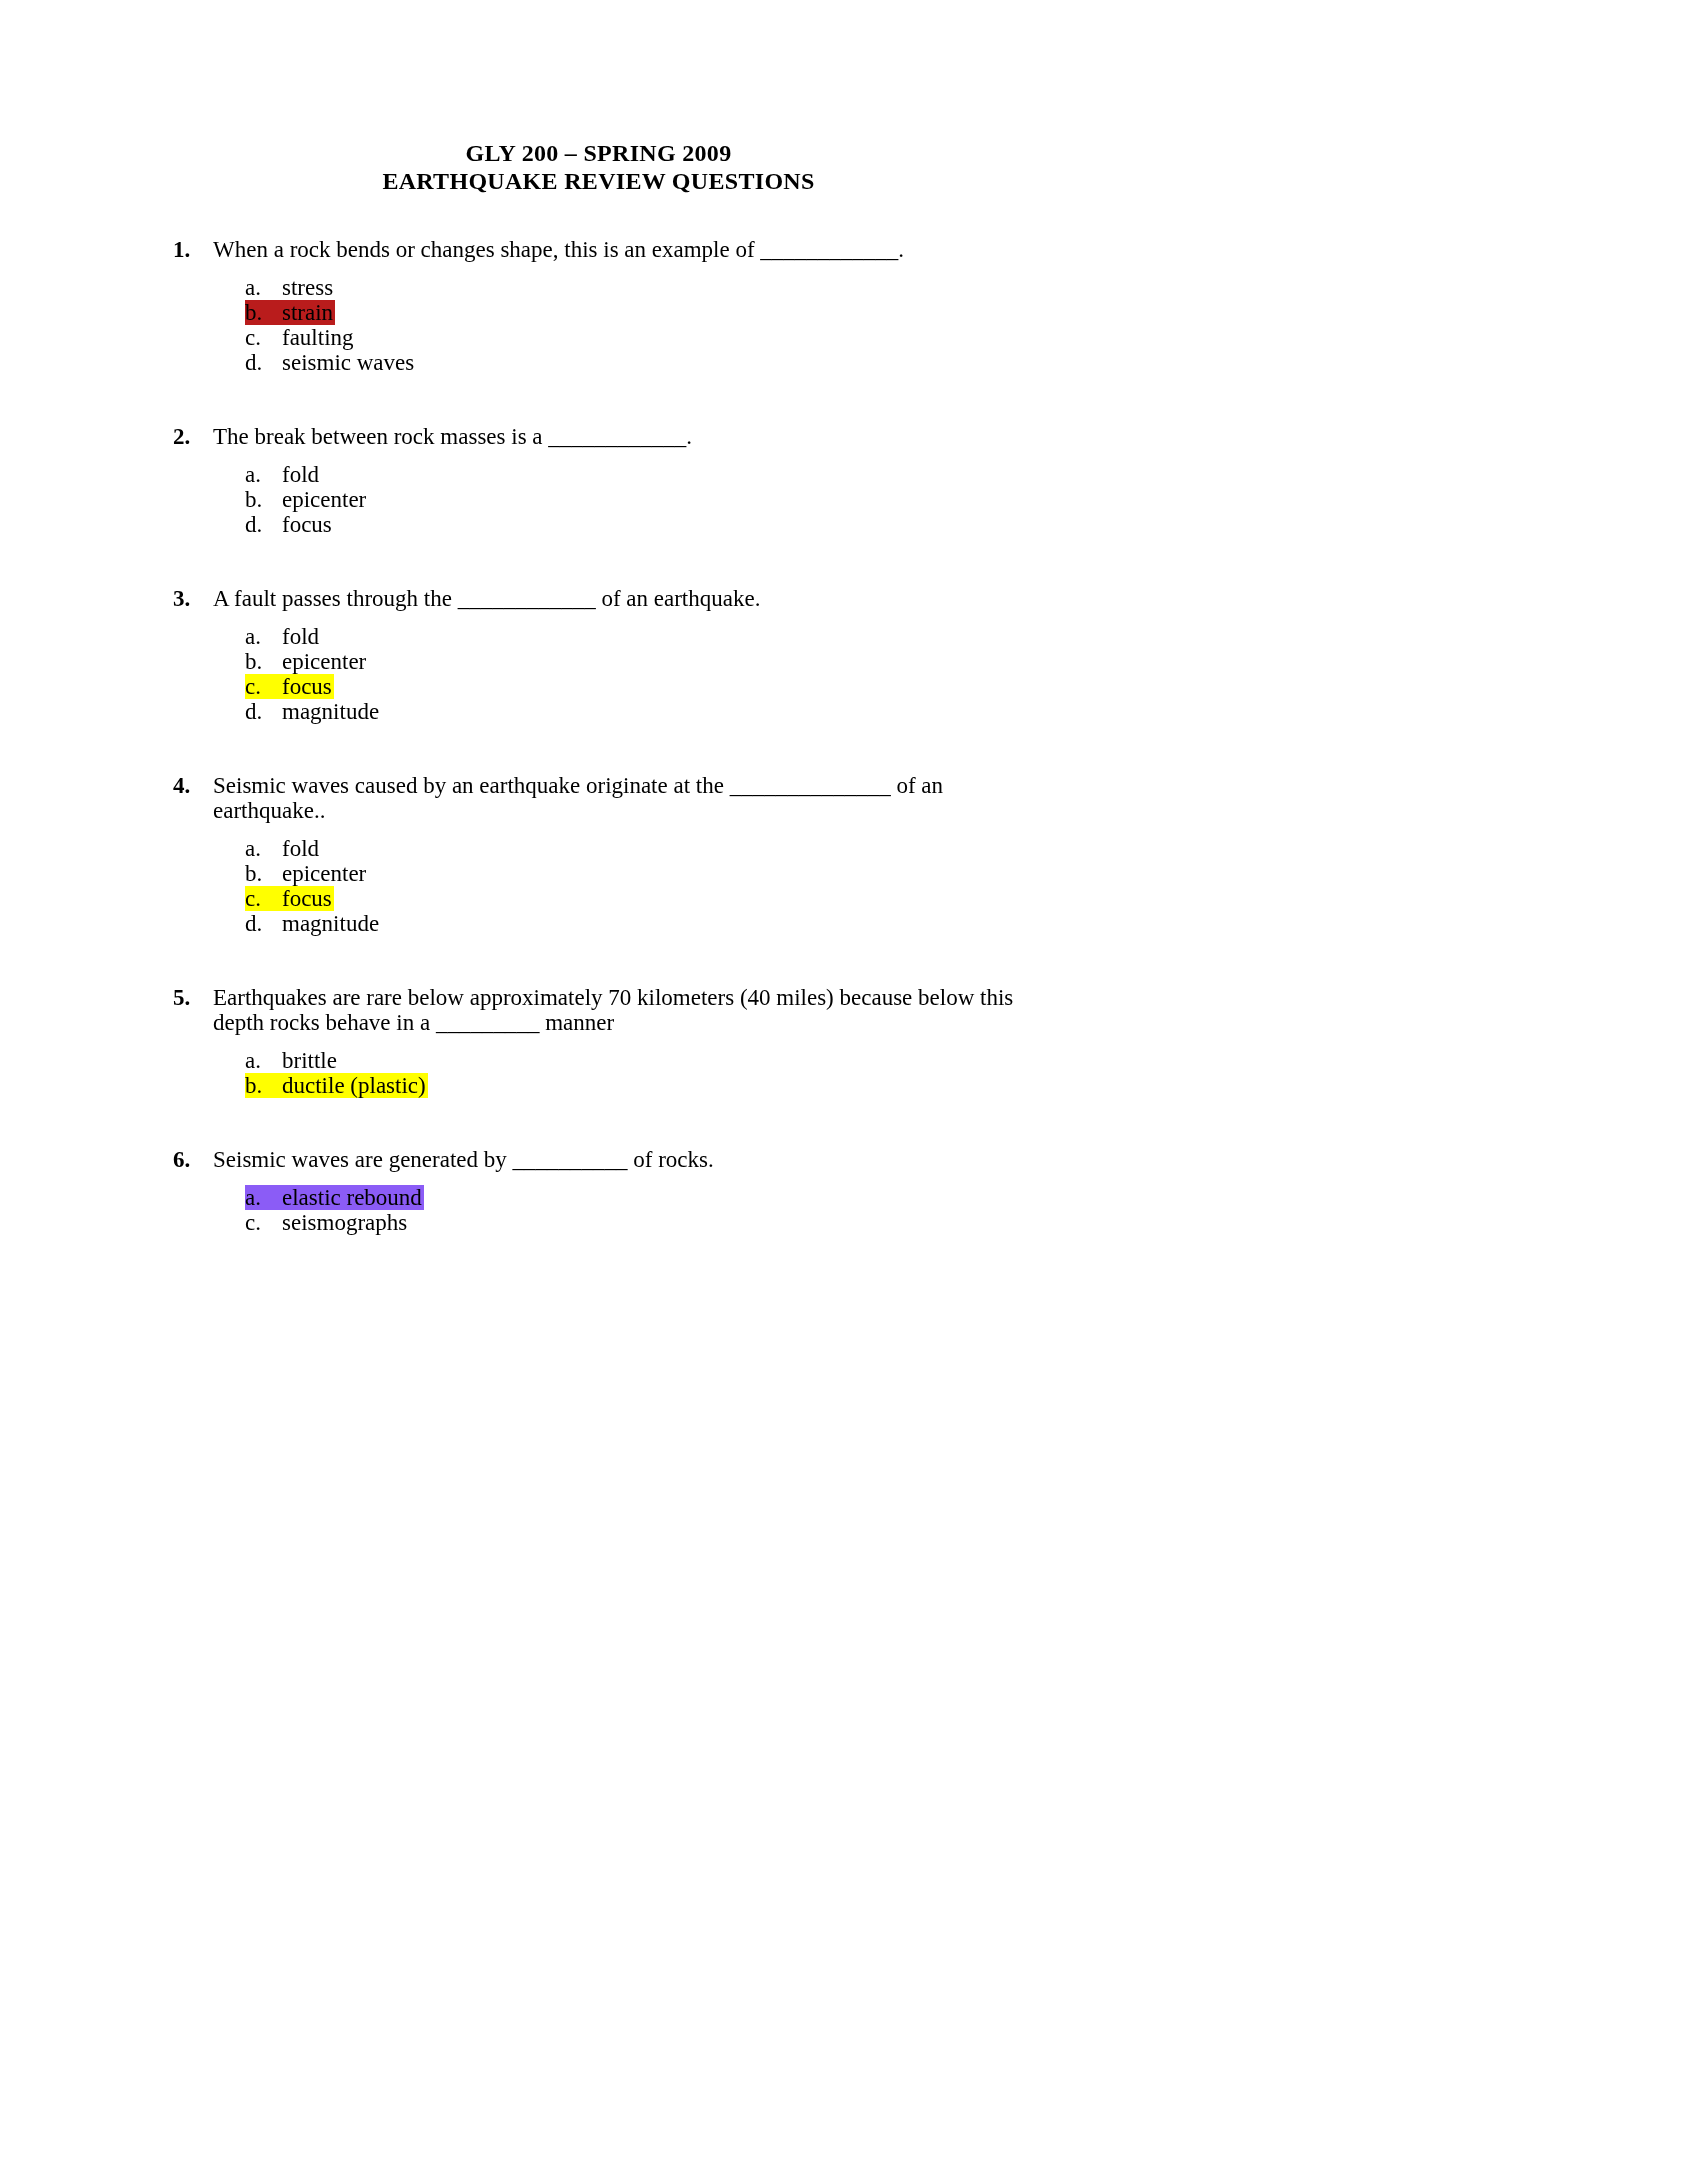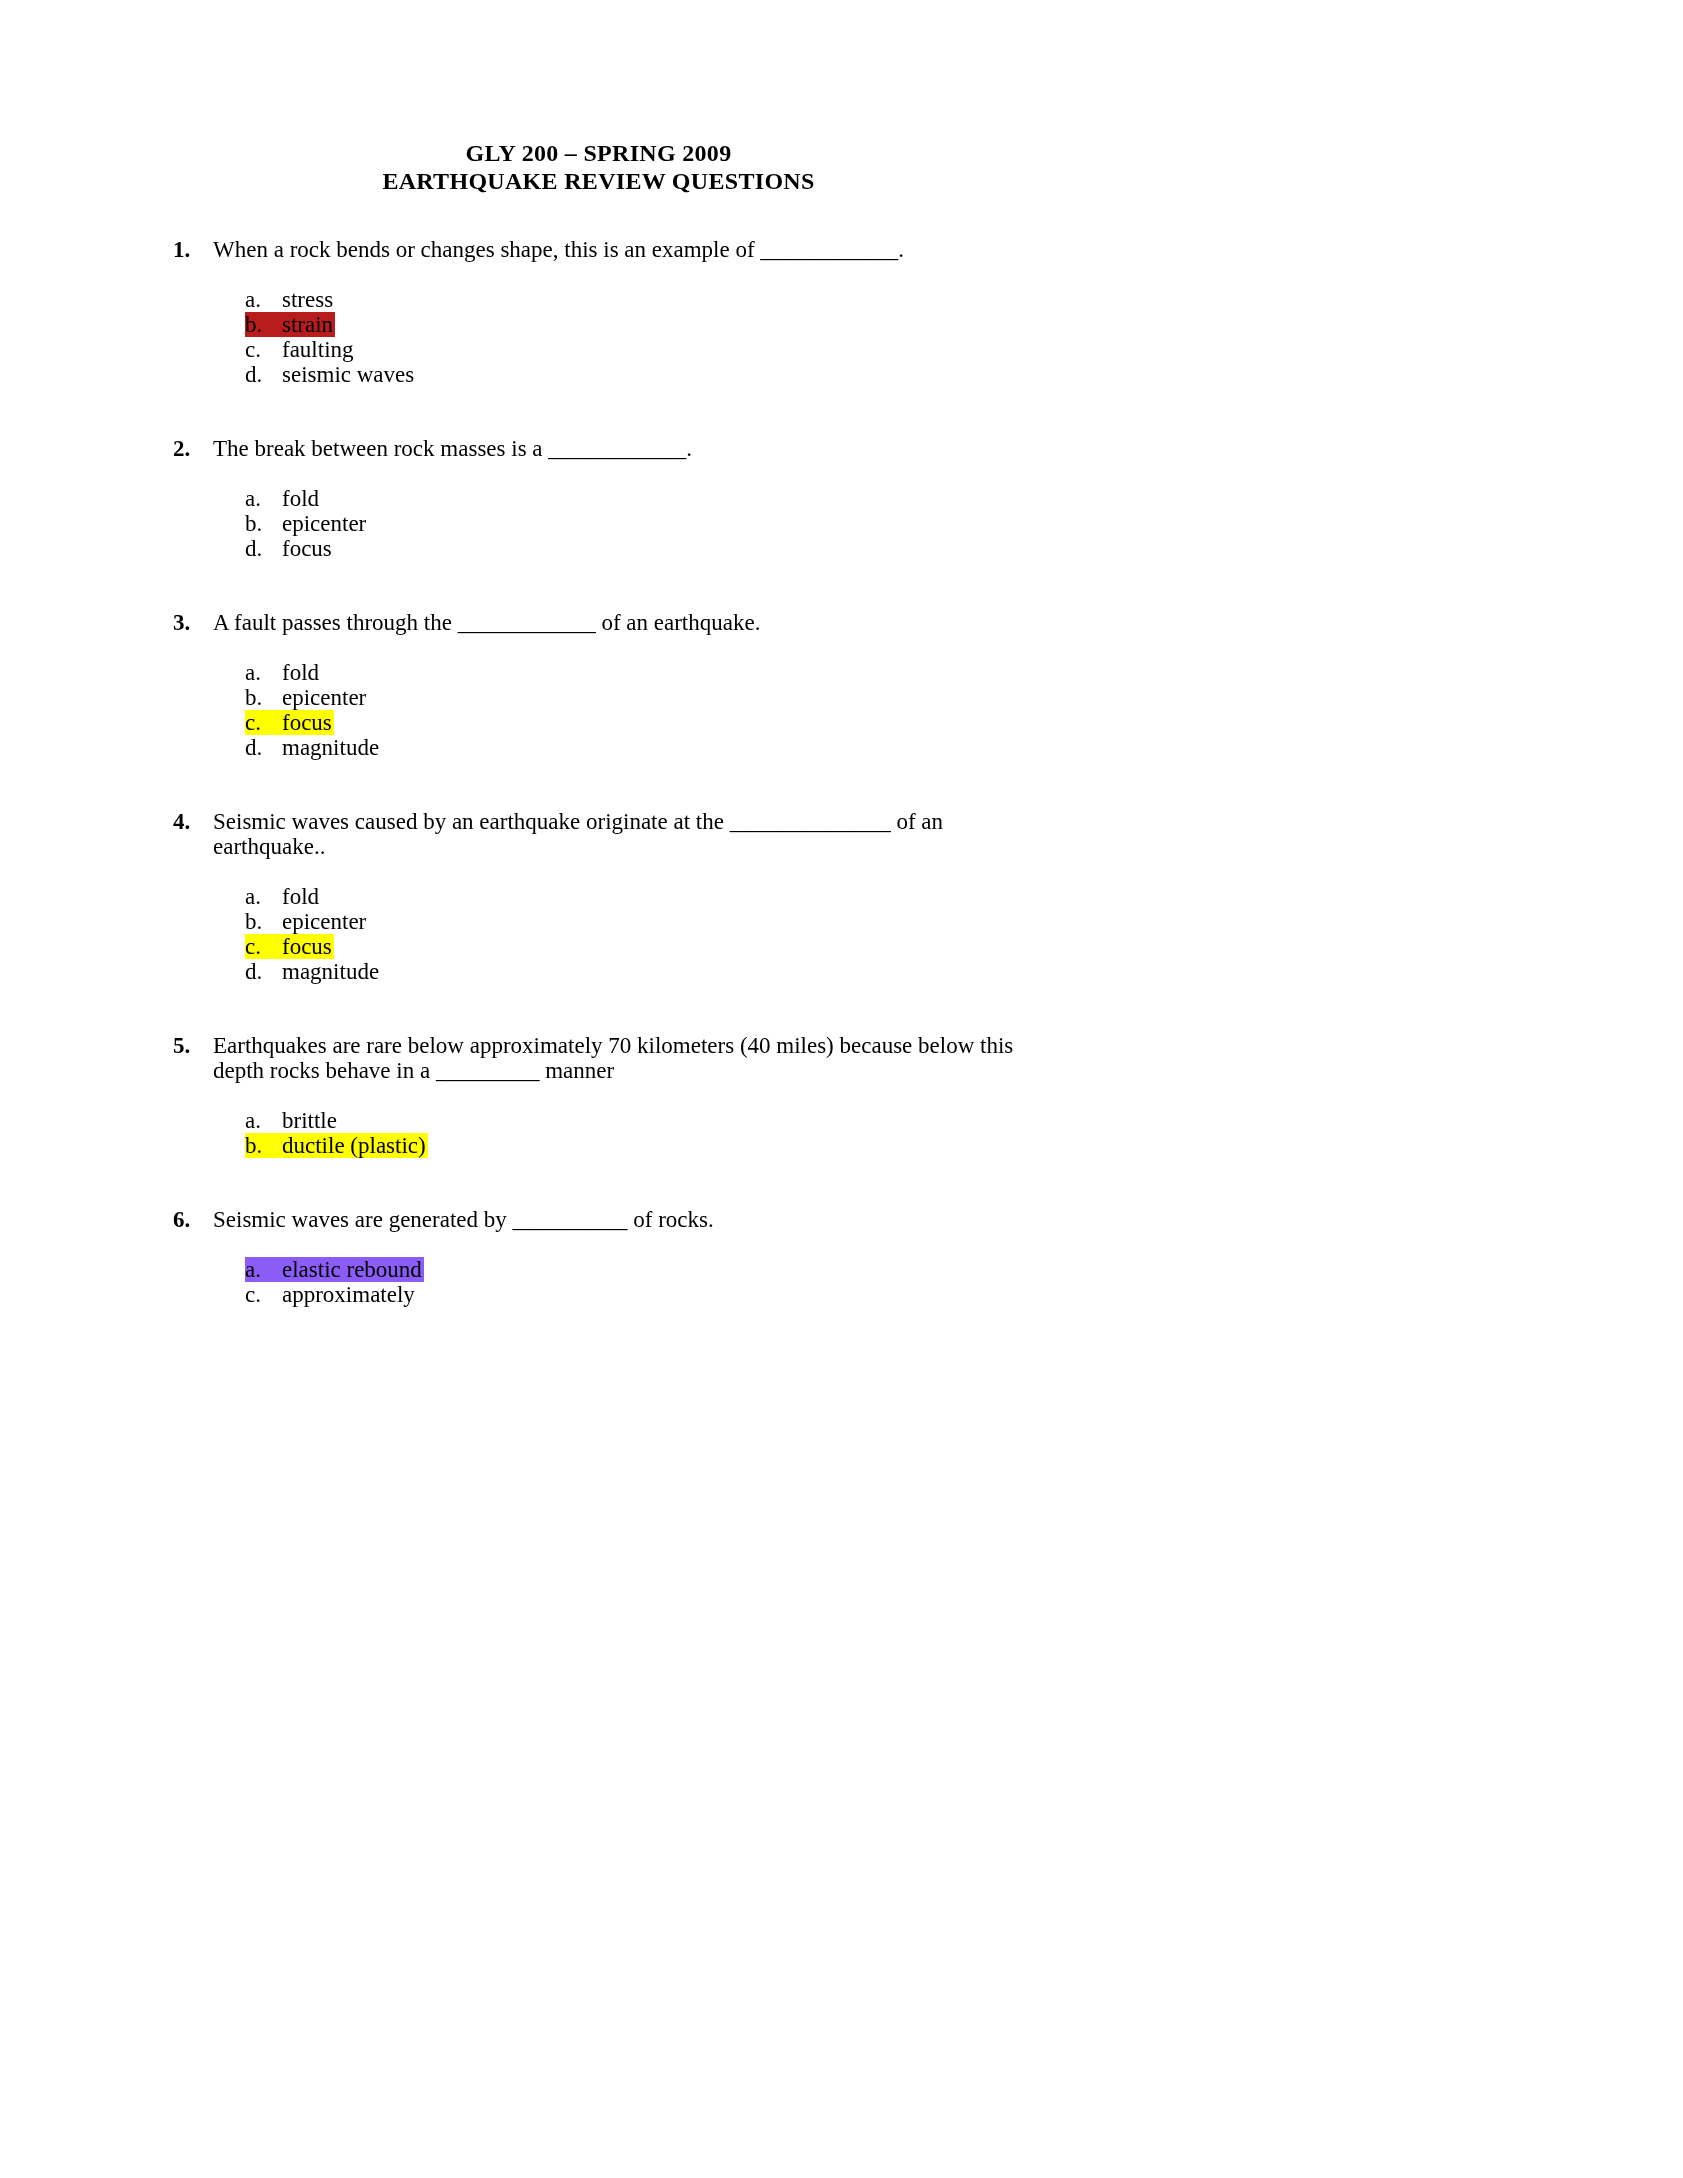--- a/index.html
+++ b/index.html
@@ -40,21 +40,21 @@
   }
   .q-num {
     flex: 0 0 40px;
     width: 40px;
     font-weight: bold;
   }
   .q-text {
     flex: 1;
   }
   .options {
-    margin-top: 25px;
+    margin-top: 13px;
     margin-left: 72px;
   }
   .option {
     line-height: 25px;
     white-space: nowrap;
   }
   .opt-inner {
     display: inline-block;
     padding: 0 2px 0 0;
   }
@@ -132,18 +132,18 @@
           <div class="option"><span class="opt-inner hl" style="background: rgb(255, 255, 0);"><span class="opt-letter">b.</span><span class="opt-label">ductile (plastic)</span></span></div>
         </div>
       </div>
       <div class="question">
         <div class="q-head">
           <span class="q-num">6.</span>
           <span class="q-text">Seismic waves are generated by __________ of rocks.</span>
         </div>
         <div class="options">
           <div class="option"><span class="opt-inner hl" style="background: #8b5cf6;"><span class="opt-letter">a.</span><span class="opt-label">elastic rebound</span></span></div>
-          <div class="option"><span class="opt-inner"><span class="opt-letter">c.</span><span class="opt-label">approximately</span></span></div>
+          <div class="option"><span class="opt-inner"><span class="opt-letter">c.</span><span class="opt-label">seismographs</span></span></div>
         </div>
       </div>
     </div>
 </div>
 
 
 </body></html>

